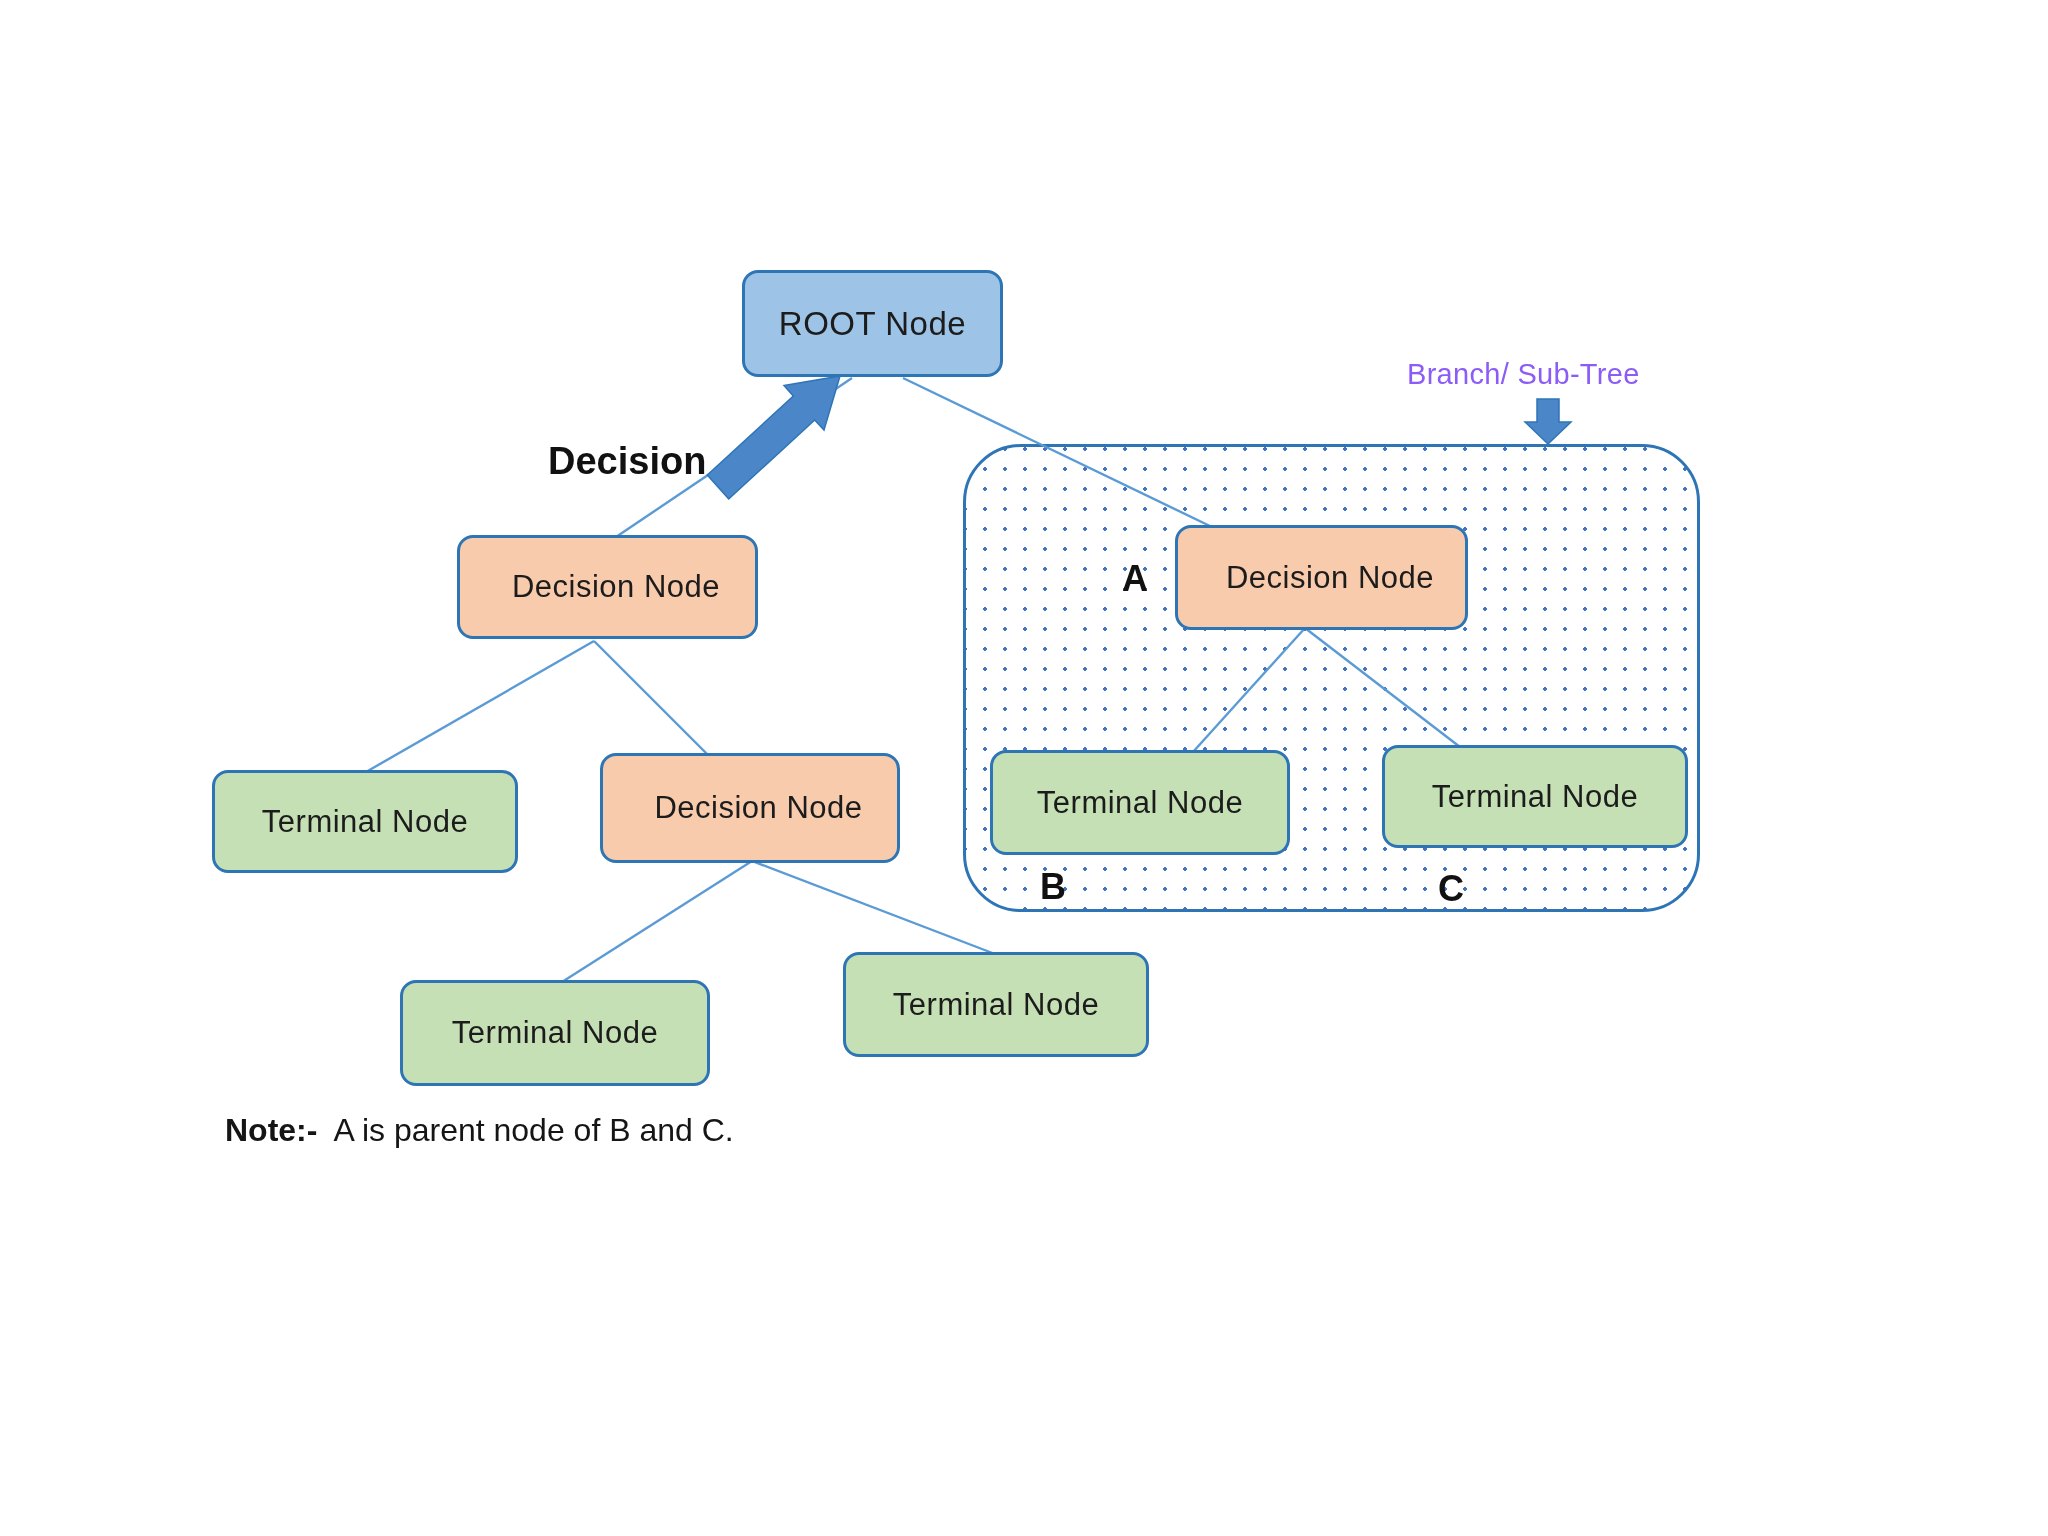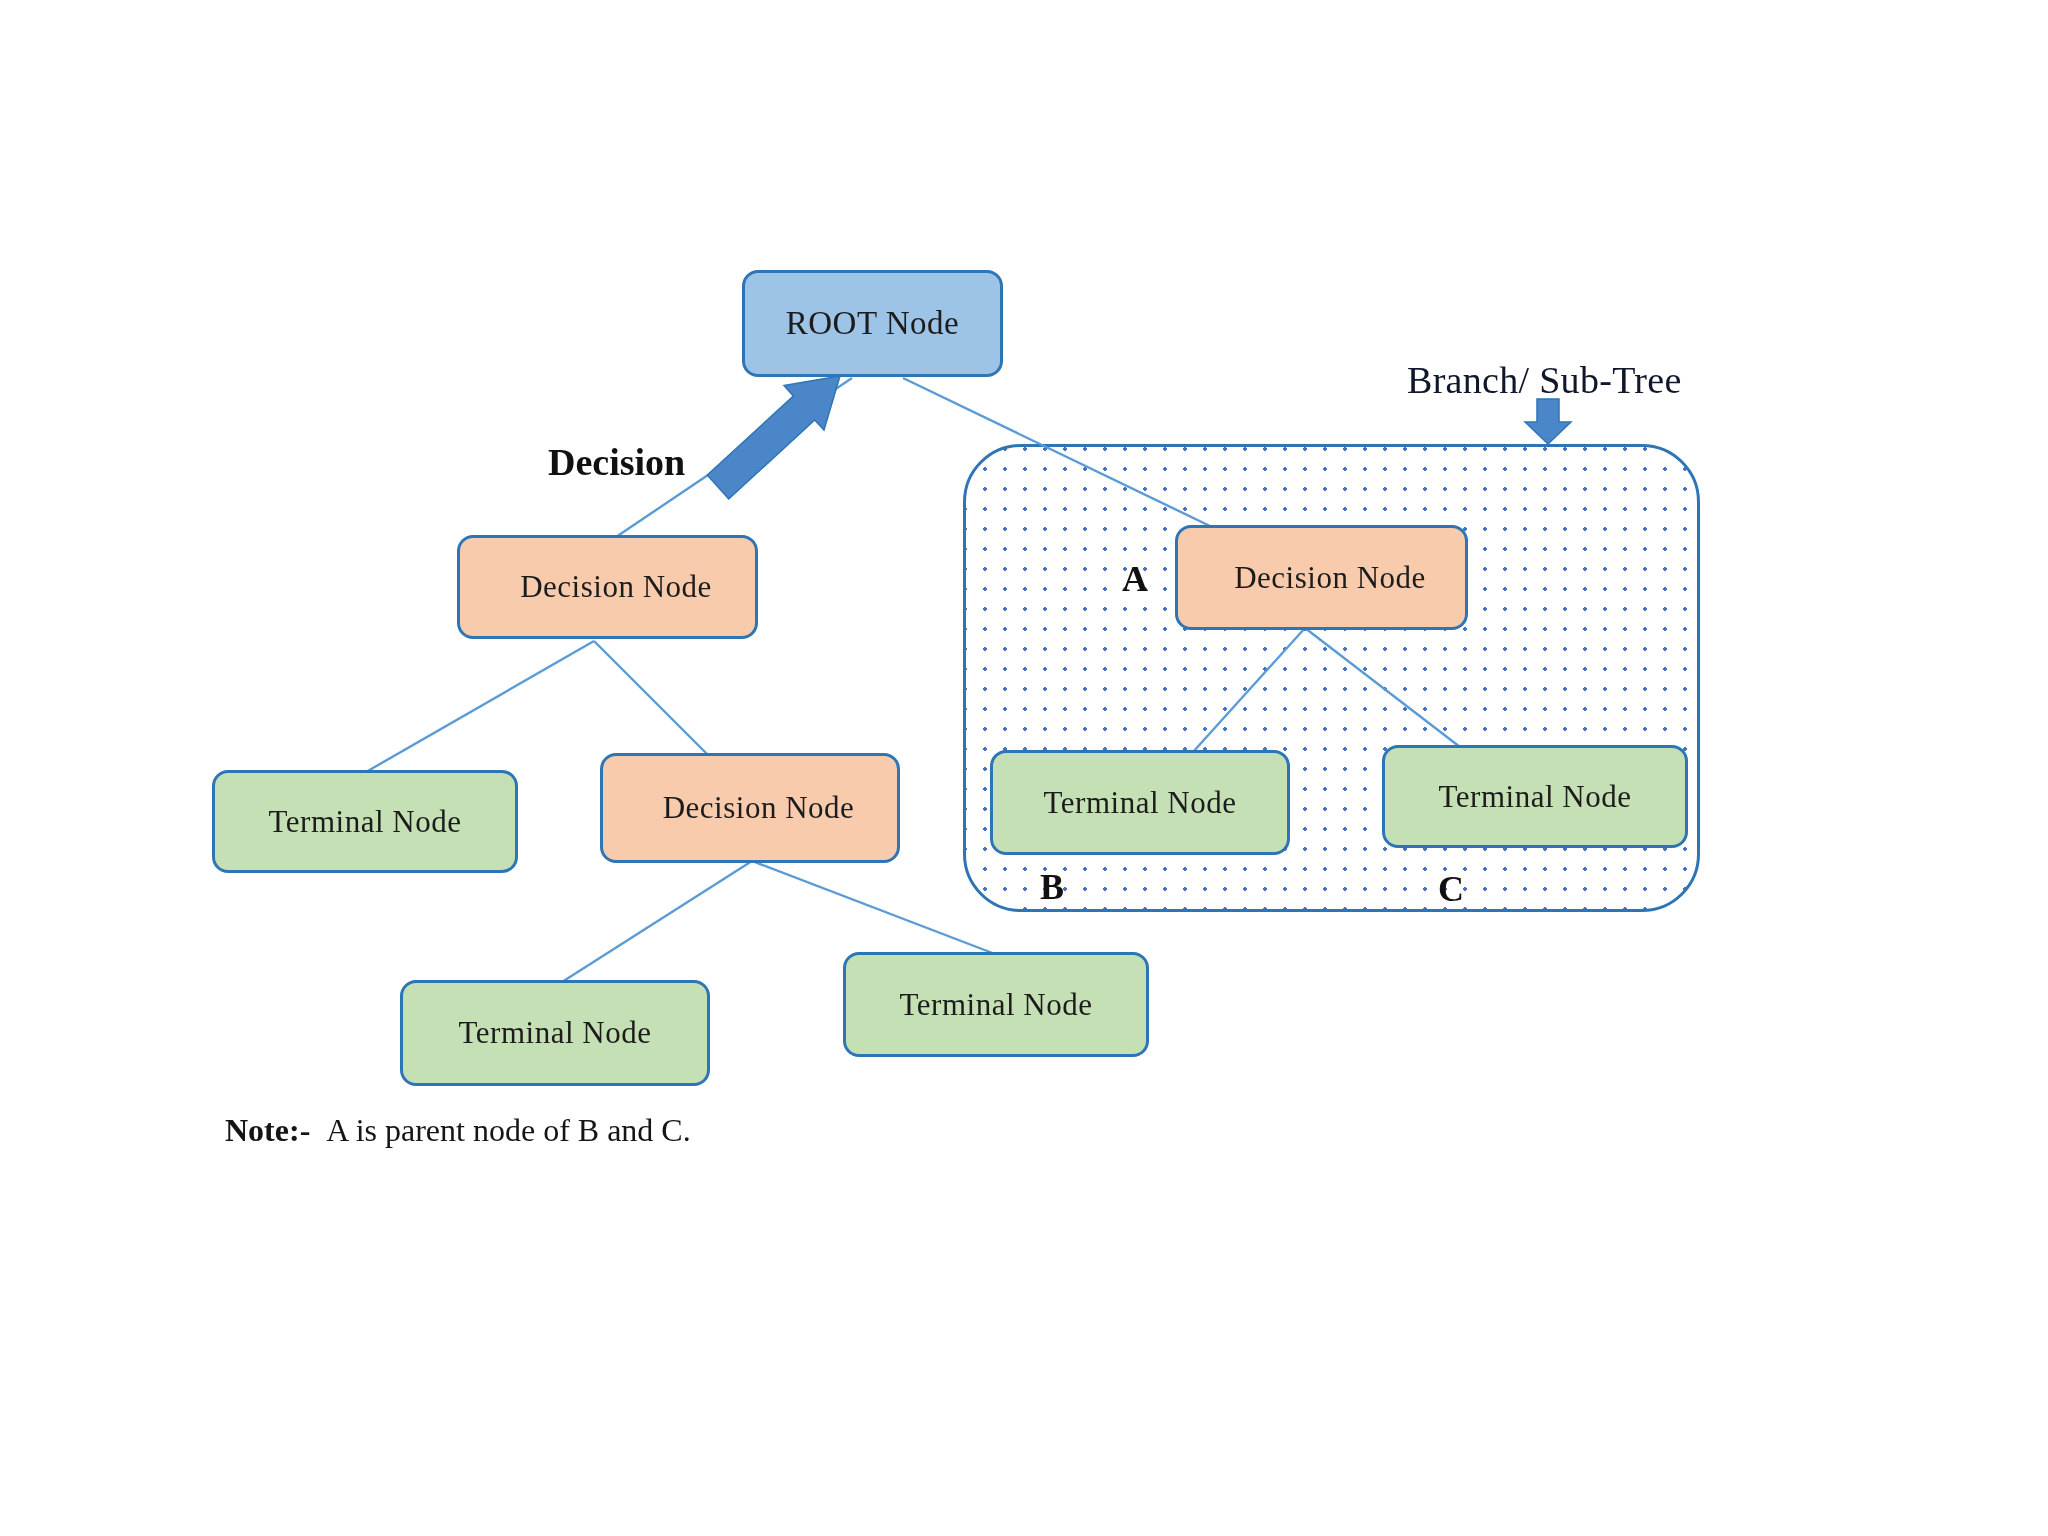--- a/index.html
+++ b/index.html
@@ -1,21 +1,21 @@
 <!DOCTYPE html>
 <html style="--root-fill: #9DC3E6; --decision-fill: #F8CBAD; --terminal-fill: #C5E0B4; --border: #2E75B6; --line: #5B9BD5; --arrow: #4A86C8; --dot: #4472C4;"><head>
 <meta charset="utf-8">
 <style>
   html, body { margin: 0; padding: 0; background: #ffffff; }
   #canvas {
     position: relative;
     width: 1944px;
     height: 1536px;
     background: #ffffff;
-    font-family: Liberation Serif, serif;
+    font-family: Liberation Sans, sans-serif;
     overflow: hidden;
     text-align: center;
   }
   
   #wires {
     position: absolute;
     left: 0; top: 0;
     width: 2048px; height: 1536px;
     pointer-events: none;
   }
@@ -76,22 +76,22 @@
   #splitting-label {
     position: absolute;
     left: 548px; top: 440px;
     font-weight: bold;
     font-size: 38px;
     color: #111111;
   }
   #branch-subtree-label {
     position: absolute;
     left: 1407px; top: 358px;
-    font-size: 38px;
-    color: #0f172a;
+    font-size: 29px;
+    color: #8b5cf6;
     letter-spacing: 0.3px;
   }
 
   #note-text {
     position: absolute;
     left: 225px; top: 1112px;
     font-size: 32px;
     color: #151515;
   }
   #note-text .note-prefix { font-weight: bold; }

